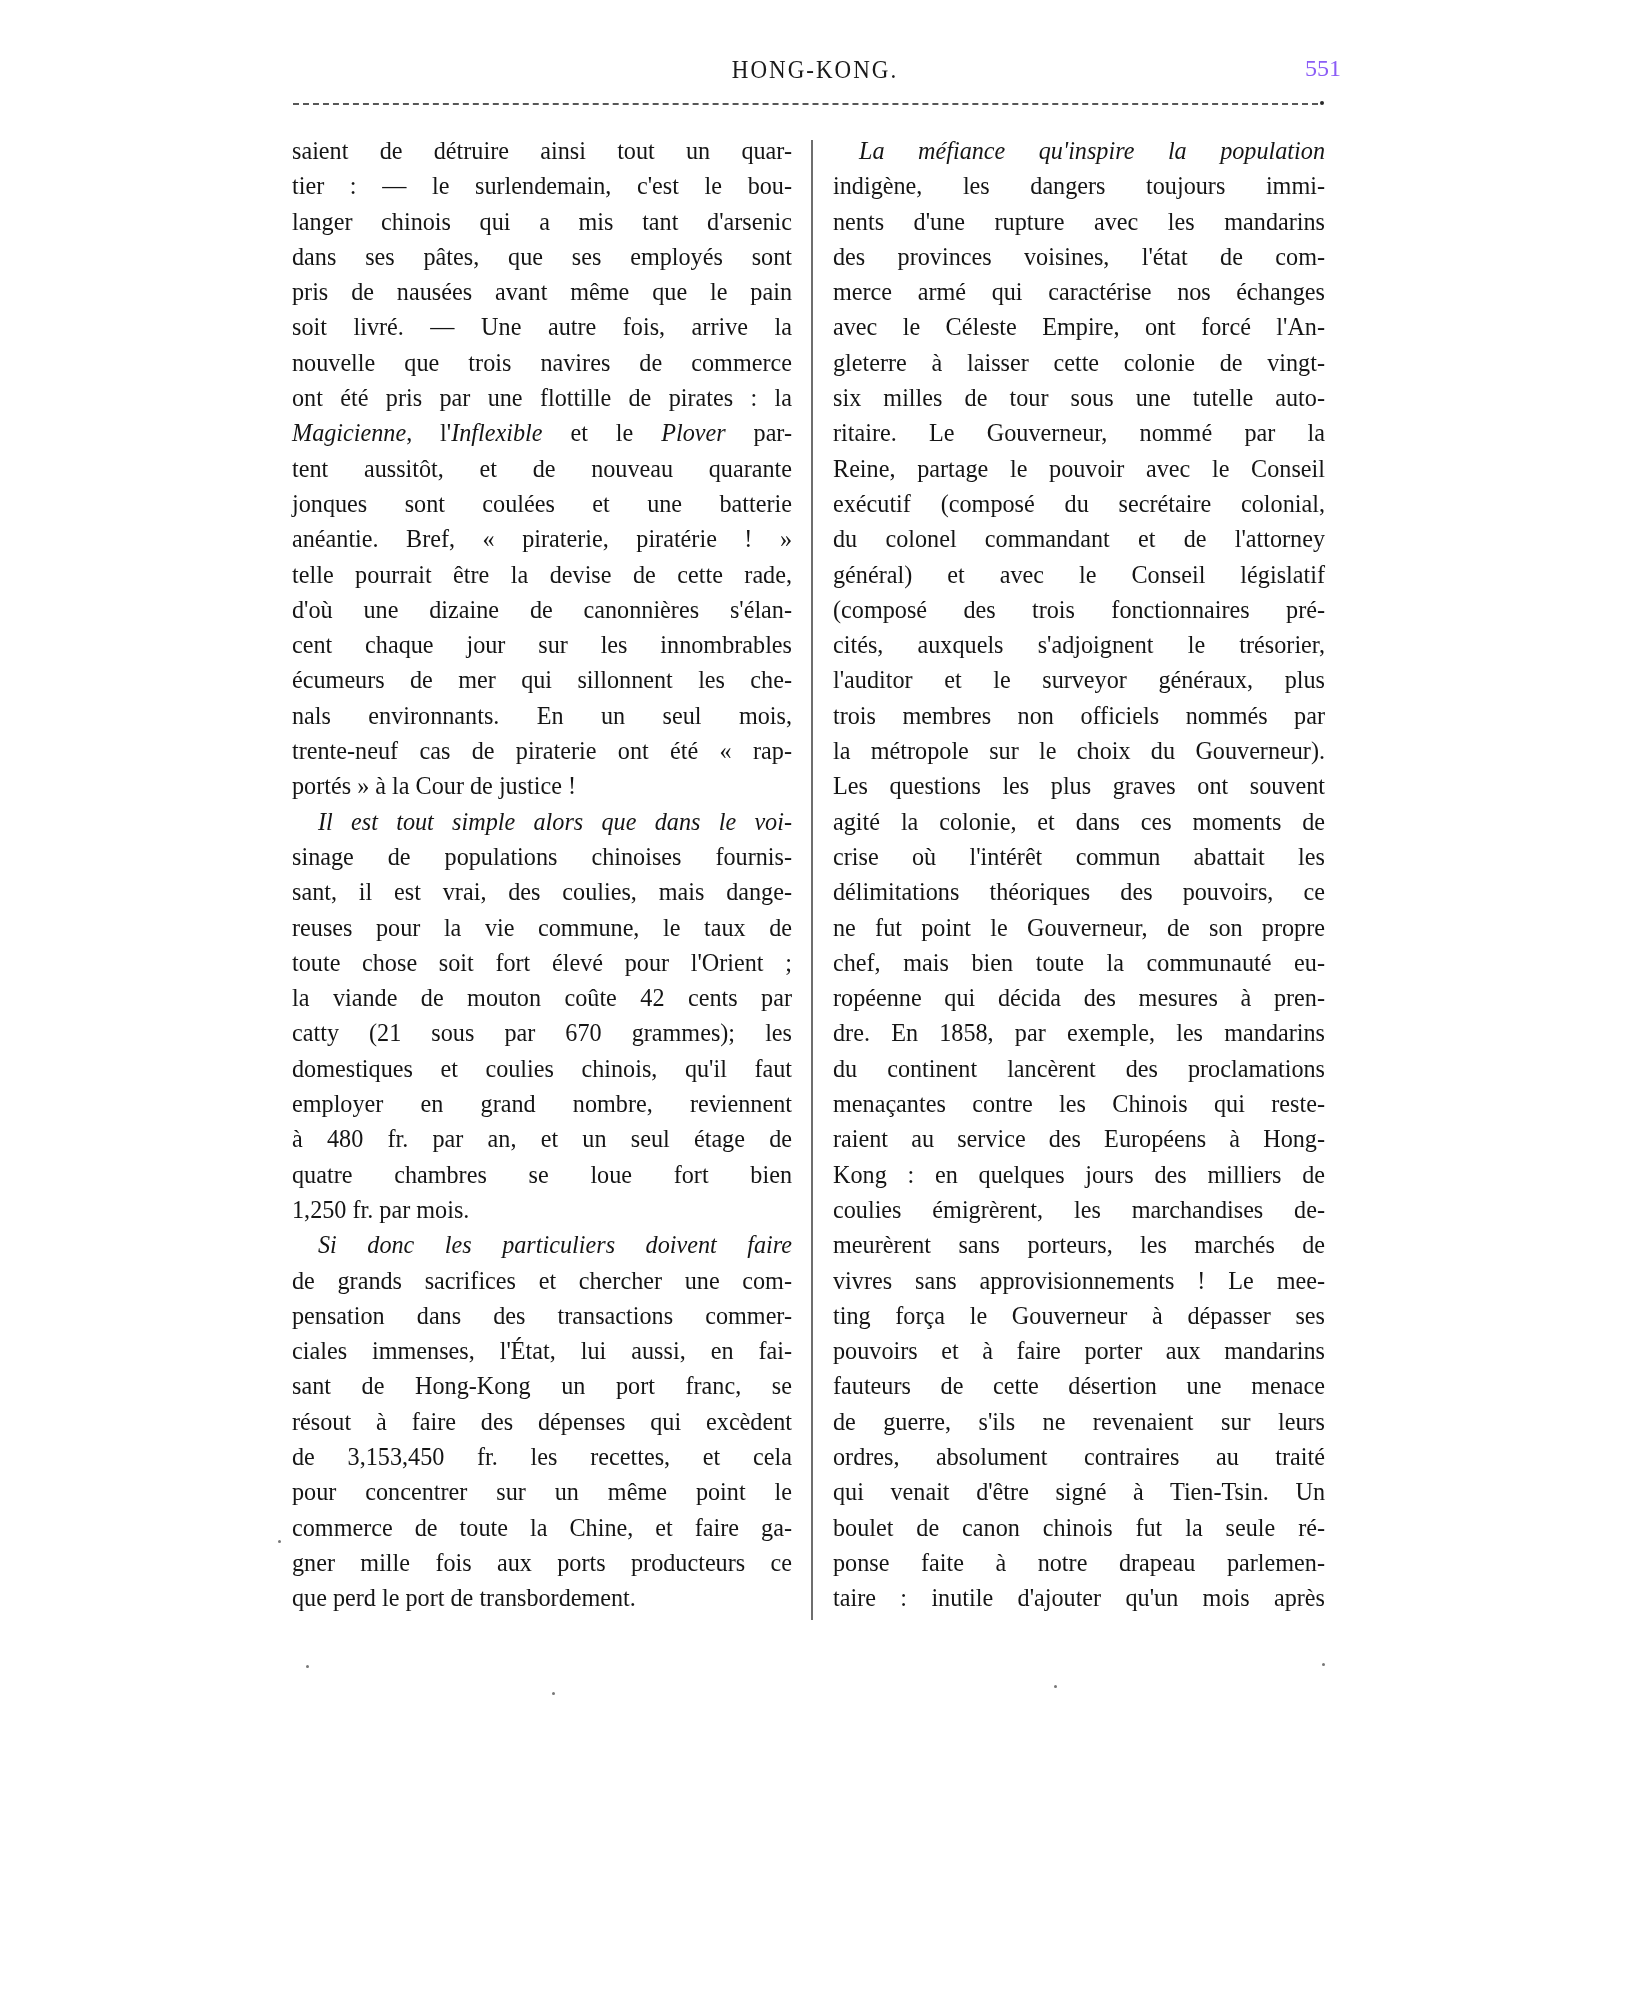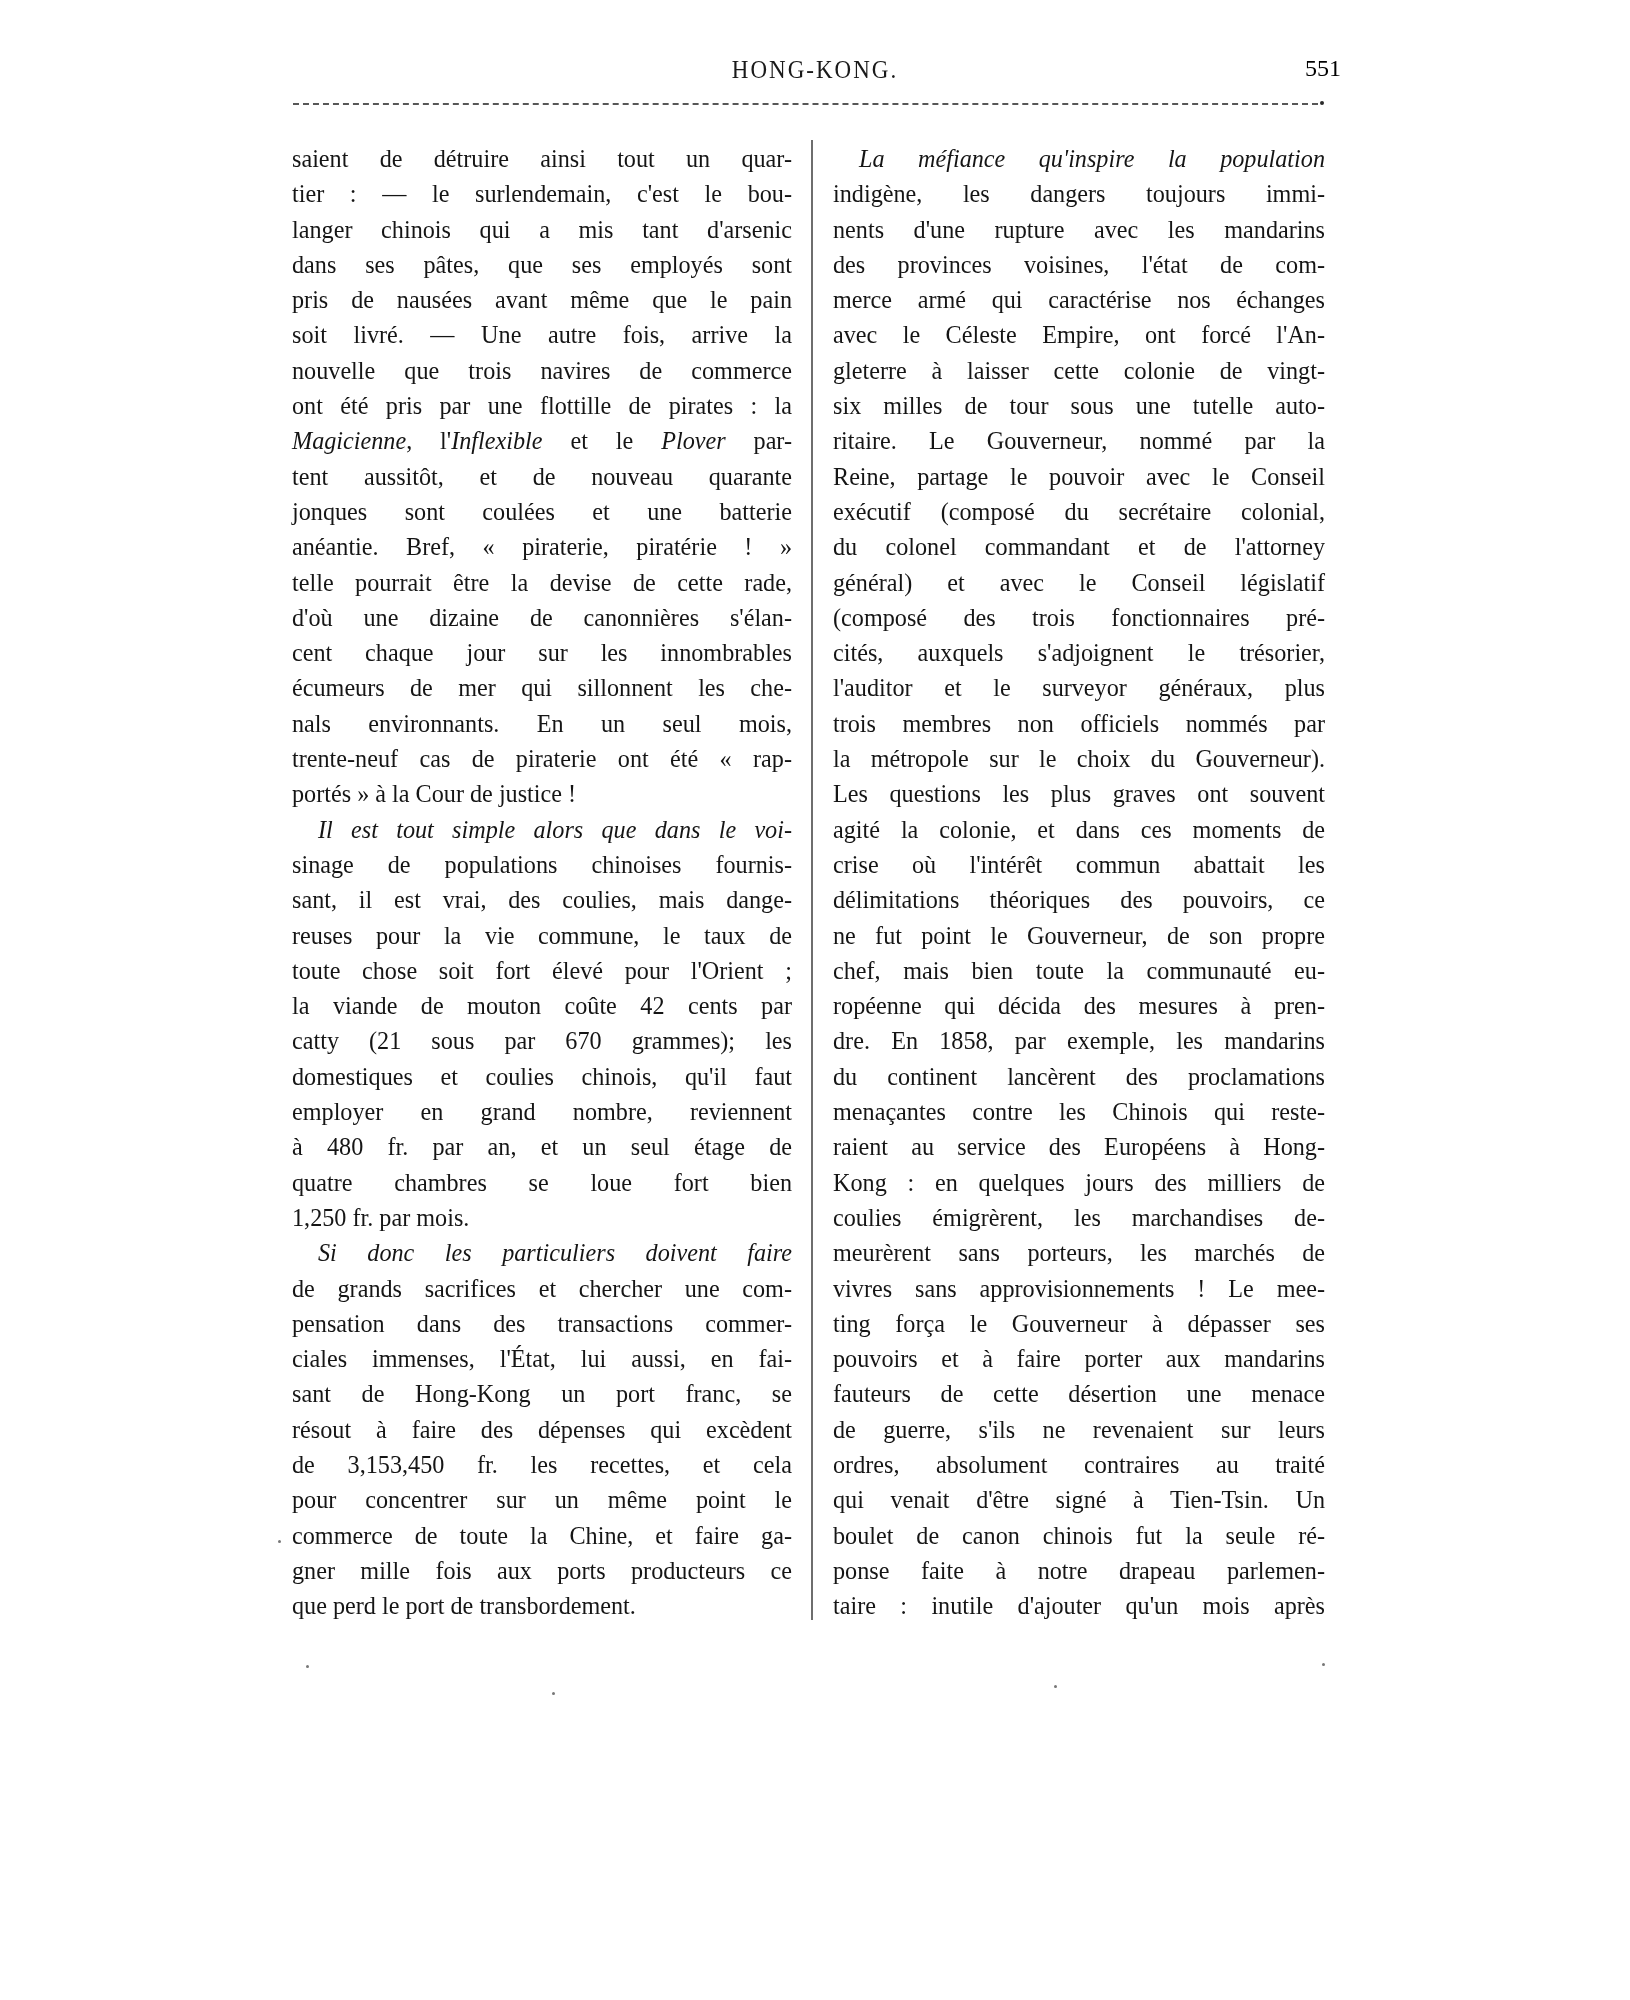--- a/index.html
+++ b/index.html
@@ -31,21 +31,21 @@
       letter-spacing: 2px;
       font-family: "Liberation Serif", serif;
       color: #1a1a1a;
       transform: scaleY(1.08);
     }
     .page-number {
       position: absolute;
       top: 55px;
       left: 1305px;
       font-size: 24px;
-      color: #000000;
+      color: #8b5cf6;
     }
     .header-rule {
       position: absolute;
       top: 103px;
       left: 293px;
       width: 1025px;
       height: 0;
       border-top: 2px dashed #3a3a3a;
       opacity: 0.85;
     }
@@ -60,21 +60,20 @@
     }
     .column {
       position: absolute;
       top: 133px;
       width: 500px;
       font-size: 24.2px;
       line-height: 35.3px;
       text-align: justify;
       text-align-last: justify;
       hyphens: manual;
-      margin-top: 8px;
     }
     .column.left { left: 292px; }
     .column.right { left: 833px; width: 492px; }
     .line {
       display: block;
       white-space: nowrap;
       text-align: justify;
       text-align-last: justify;
       height: 35.3px;
       overflow: visible;

